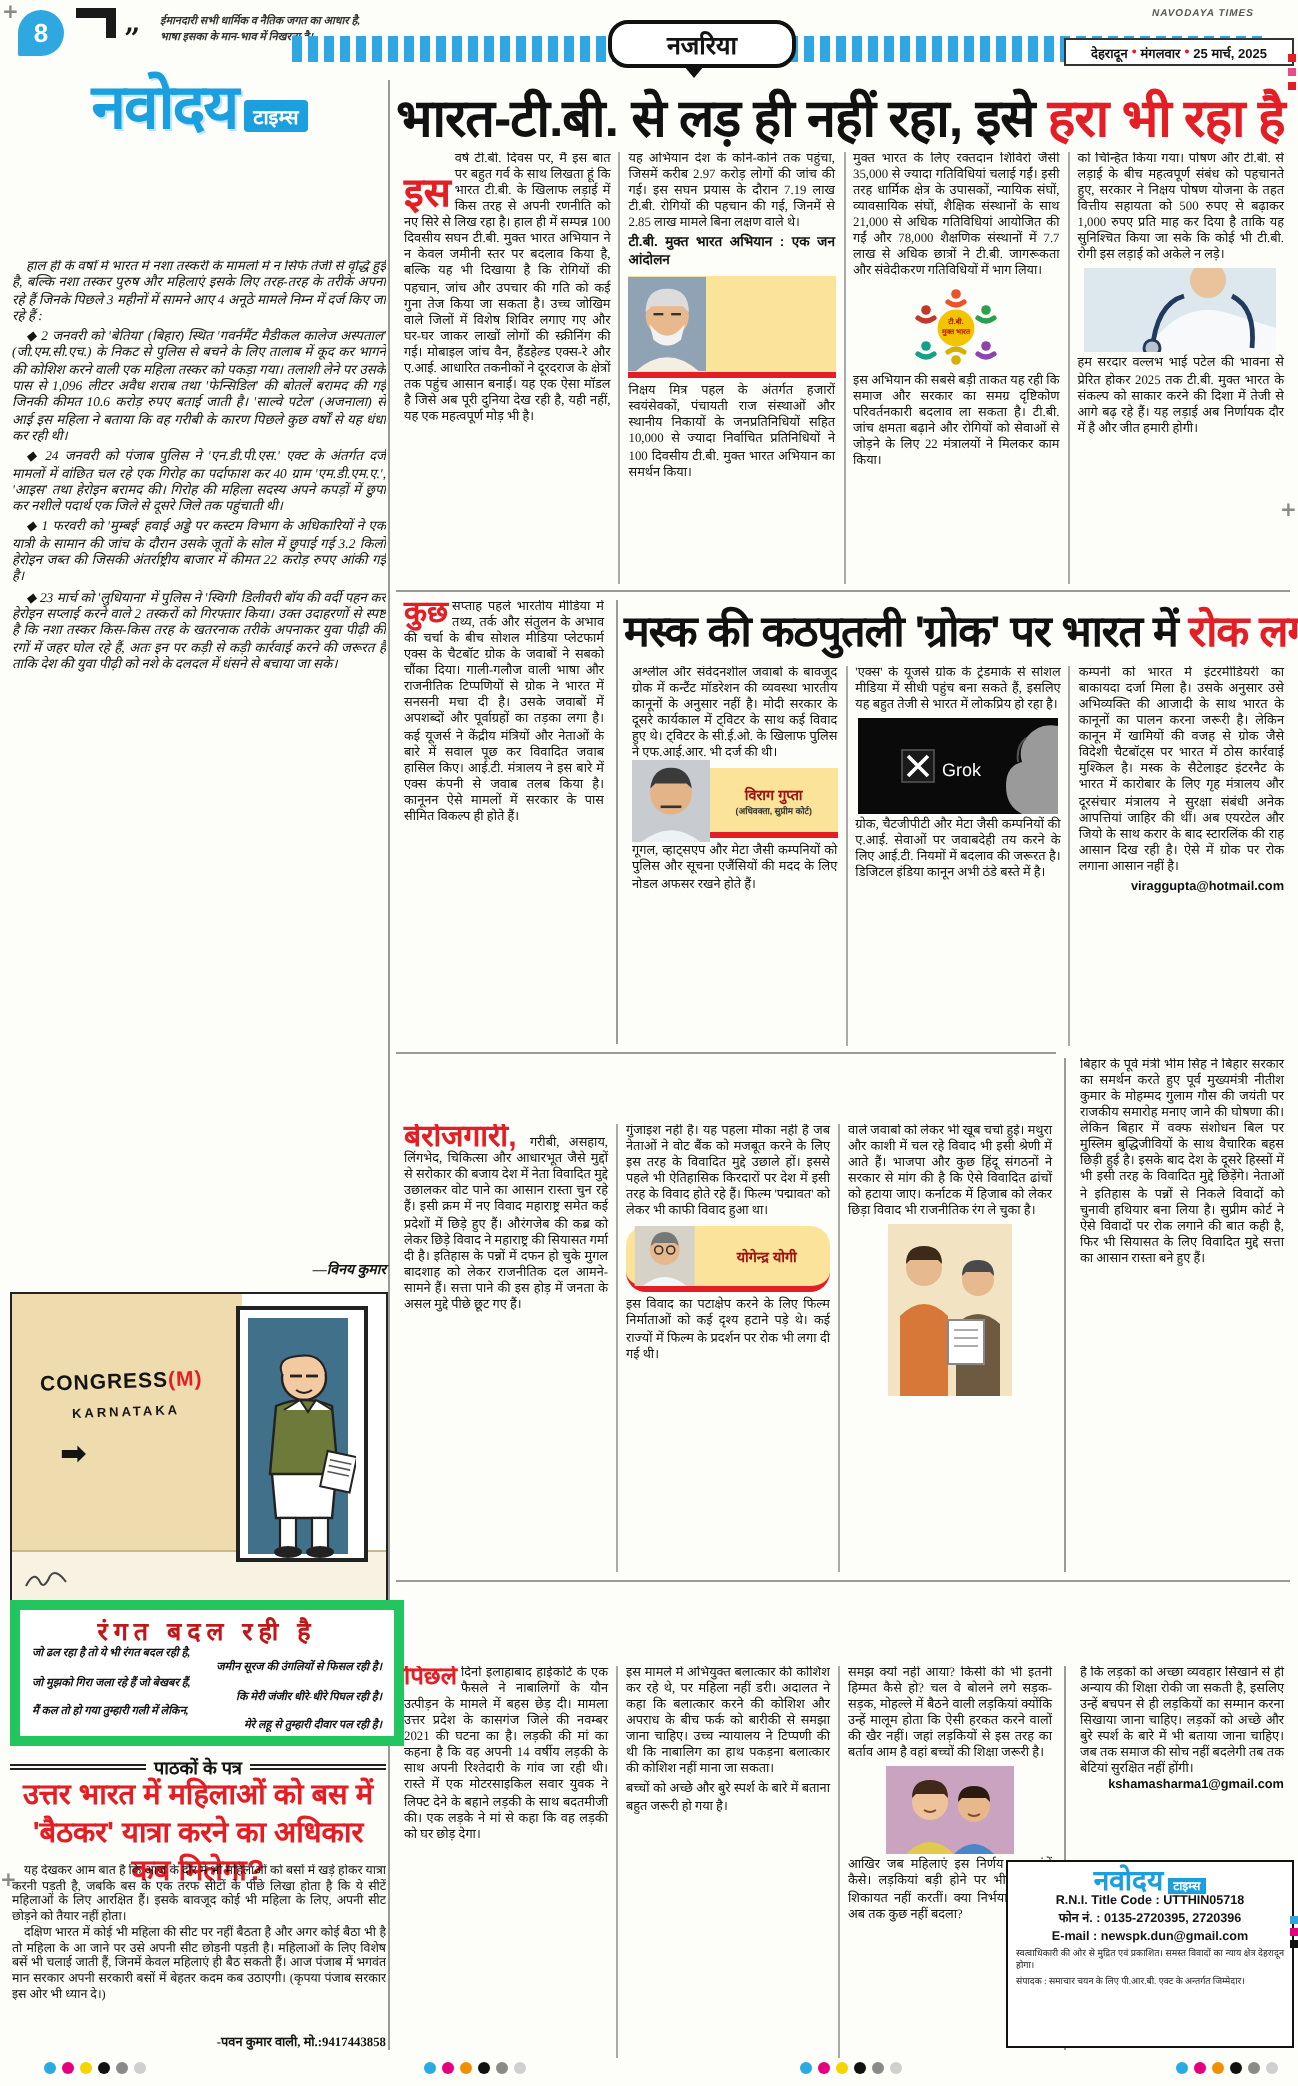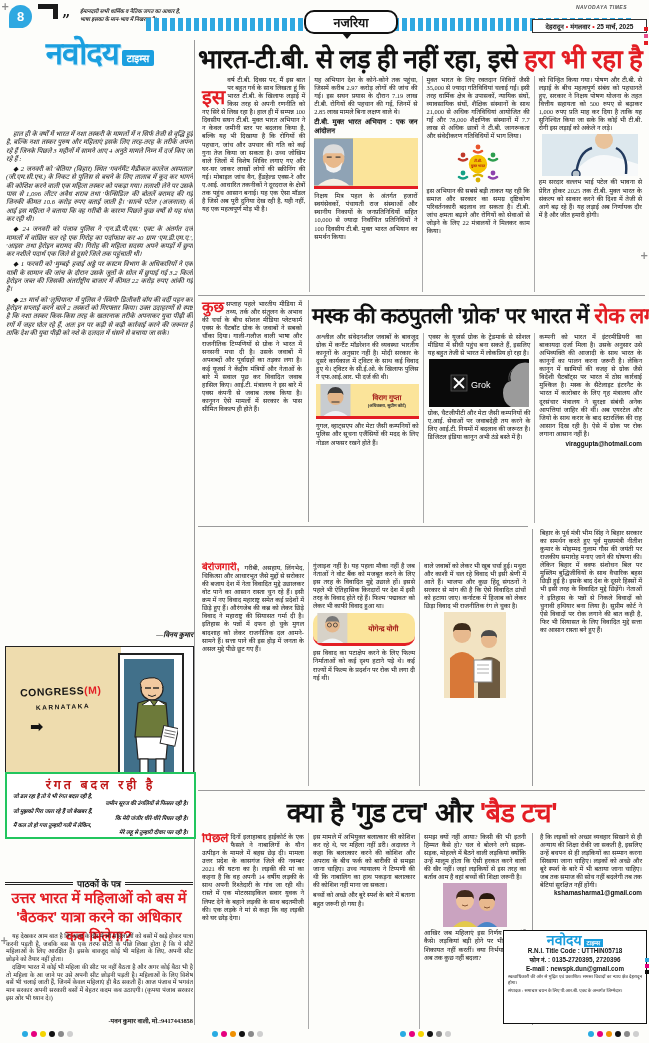--- a/index.html
+++ b/index.html
@@ -35,21 +35,21 @@
   .cwall{position:absolute;left:0;top:0;width:115px;height:128px;background:#eedcae;}
   .cfloor{position:absolute;left:0;top:128px;width:187px;height:32px;background:#f7f2e2;border-top:1px solid #c9b98a;}
   .cdoorframe{position:absolute;left:112px;top:6px;width:62px;height:124px;background:#fff;border:2px solid #222;}
   .cdoor{position:absolute;left:118px;top:12px;width:50px;height:118px;background:#41708a;}
   .ctext1{position:absolute;left:14px;top:38px;font:700 10.5px "Liberation Sans","DejaVu Sans",sans-serif;letter-spacing:.5px;transform:rotate(-2deg);}
   .ctext1 .mred{color:#e31e24;}
   .ctext2{position:absolute;left:30px;top:56px;font:700 6.5px "Liberation Sans",sans-serif;letter-spacing:1.5px;transform:rotate(-2deg);}
   .carrow{position:absolute;left:24px;top:70px;font:700 16px "DejaVu Sans",sans-serif;}
   .csig{position:absolute;left:6px;top:138px;font:italic 700 7px "DejaVu Sans",sans-serif;color:#444;}
   
-  .poem{left:5px;top:772px;width:187px;height:63px;border:2px solid #22c55e;background:#fff;overflow:hidden;}
+  .poem{left:5px;top:800px;width:187px;height:63px;border:5px solid #22c55e;background:#fff;overflow:hidden;}
   .poemtitle{color:#c01818;font:700 12.5px "Liberation Sans","DejaVu Sans",sans-serif;text-align:center;letter-spacing:3px;margin-top:2px;}
   .poemline{font:italic 600 5.6px/1.3 "Liberation Serif",serif;padding:0 6px;}
   .poemline.ind{text-align:right;}
   .poemby{text-align:right;font:italic 700 6px "Liberation Serif",serif;padding-right:8px;}
   
   .lettersdiv{left:5px;top:877px;width:188px;display:flex;align-items:center;gap:4px;font:700 9px "Liberation Sans","DejaVu Sans",sans-serif;}
   .lettersdiv:before,.lettersdiv:after{content:"";flex:1;border-top:3px double #222;}
   .lettershead{left:5px;top:889px;width:188px;color:#e31e24;font:700 14.5px/1.3 "Liberation Sans","DejaVu Sans",sans-serif;text-align:center;}
   .lettersbody{left:6px;top:932px;width:187px;height:86px;font:6.2px/1.22 "Liberation Serif",serif;text-align:justify;overflow:hidden;}
   .lettersbody p{margin:0 0 1px 0;text-indent:6px;}
@@ -259,21 +259,21 @@
     <span class="dropcap">कुछ</span>
     <span>सप्ताह पहले भारतीय मीडिया में तथ्य, तर्क और संतुलन के अभाव की चर्चा के बीच सोशल मीडिया प्लेटफार्म एक्स के चैटबॉट ग्रोक के जवाबों ने सबको चौंका दिया। गाली-गलौज वाली भाषा और राजनीतिक टिप्पणियों से ग्रोक ने भारत में सनसनी मचा दी है। उसके जवाबों में अपशब्दों और पूर्वाग्रहों का तड़का लगा है। कई यूजर्स ने केंद्रीय मंत्रियों और नेताओं के बारे में सवाल पूछ कर विवादित जवाब हासिल किए। आई.टी. मंत्रालय ने इस बारे में एक्स कंपनी से जवाब तलब किया है। कानूनन ऐसे मामलों में सरकार के पास सीमित विकल्प ही होते हैं।</span>
   </div>
   <div class="abs vrule" style="left:308px;top:300px;height:222px;"></div>
   <div class="abs bighead" style="left:312px;top:300px;font-size:21.5px;">
     <span>मस्क की कठपुतली 'ग्रोक' पर भारत में </span><span class="red">रोक लगाना मुश्किल</span>
   </div>
   <div class="abs cols" style="left:312px;top:333px;width:334px;height:190px;">
     <div class="col">
       <p>अश्लील और संवेदनशील जवाबों के बावजूद ग्रोक में कन्टैंट मॉडरेशन की व्यवस्था भारतीय कानूनों के अनुसार नहीं है। मोदी सरकार के दूसरे कार्यकाल में ट्विटर के साथ कई विवाद हुए थे। ट्विटर के सी.ई.ओ. के खिलाफ पुलिस ने एफ.आई.आर. भी दर्ज की थी।</p>
-      <div class="authbox" style="height:32px;">
+      <div class="authbox" style="height:32px;align-items:center;">
         <svg class="ph" viewBox="0 0 30 32">
           <rect width="30" height="32" fill="#c8ccd0"></rect>
           <circle cx="15" cy="13" r="8" fill="#e2b488"></circle>
           <path d="M7 11 q1 -8 8 -8 q7 0 8 8 l-2 -2 h-12 z" fill="#3a3a3a"></path>
           <path d="M11 18 h8" stroke="#333" stroke-width="1"></path>
           <path d="M3 32 q12 -10 24 0 z" fill="#eef2f5"></path>
         </svg>
         <div class="nm">
           <div class="aname">विराग गुप्ता</div>
           <div class="atitle">(अधिवक्ता, सुप्रीम कोर्ट)</div>
@@ -297,21 +297,21 @@
     </div>
     <div class="col">
       <p>कम्पनी को भारत में इंटरमीडियरी का बाकायदा दर्जा मिला है। उसके अनुसार उसे अभिव्यक्ति की आजादी के साथ भारत के कानूनों का पालन करना जरूरी है। लेकिन कानून में खामियों की वजह से ग्रोक जैसे विदेशी चैटबॉट्स पर भारत में ठोस कार्रवाई मुश्किल है। मस्क के सैटेलाइट इंटरनैट के भारत में कारोबार के लिए गृह मंत्रालय और दूरसंचार मंत्रालय ने सुरक्षा संबंधी अनेक आपत्तियां जाहिर की थीं। अब एयरटेल और जियो के साथ करार के बाद स्टारलिंक की राह आसान दिख रही है। ऐसे में ग्रोक पर रोक लगाना आसान नहीं है।</p>
       <div class="emailline">viraggupta@hotmail.com</div>
     </div>
   </div>
   <div class="abs hrule" style="left:198px;top:526px;width:330px;"></div>
 
   <div class="abs cols" style="left:198px;top:562px;width:332px;height:224px;">
     <div class="col">
-      <span class="dropcap" style="font-size:10px;float:none;">बेरोजगारी,</span>
+      <span class="dropcap" style="font-size:15px;float:none;">बेरोजगारी,</span>
       <span>गरीबी, असहाय, लिंगभेद, चिकित्सा और आधारभूत जैसे मुद्दों से सरोकार की बजाय देश में नेता विवादित मुद्दे उछालकर वोट पाने का आसान रास्ता चुन रहे हैं। इसी क्रम में नए विवाद महाराष्ट्र समेत कई प्रदेशों में छिड़े हुए हैं। औरंगजेब की कब्र को लेकर छिड़े विवाद ने महाराष्ट्र की सियासत गर्मा दी है। इतिहास के पन्नों में दफन हो चुके मुगल बादशाह को लेकर राजनीतिक दल आमने-सामने हैं। सत्ता पाने की इस होड़ में जनता के असल मुद्दे पीछे छूट गए हैं।</span>
     </div>
     <div class="col">
       <p>गुंजाइश नहीं है। यह पहला मौका नहीं है जब नेताओं ने वोट बैंक को मजबूत करने के लिए इस तरह के विवादित मुद्दे उछाले हों। इससे पहले भी ऐतिहासिक किरदारों पर देश में इसी तरह के विवाद होते रहे हैं। फिल्म 'पद्मावत' को लेकर भी काफी विवाद हुआ था।</p>
       <div class="authbox" style="height:30px;border-radius:10px;">
         <svg class="ph" viewBox="0 0 30 30">
           <rect width="30" height="30" fill="#d7d2c8"></rect>
           <circle cx="15" cy="12" r="7.5" fill="#e5b88d"></circle>
           <path d="M8 10 q1 -7 7 -7 q6 0 7 7 l-2 -1.5 h-10 z" fill="#777"></path>
           <circle cx="12" cy="12" r="2" fill="none" stroke="#333" stroke-width="0.8"></circle>
@@ -340,23 +340,20 @@
         <line x1="33" y1="61" x2="45" y2="61" stroke="#999" stroke-width="0.8"></line>
       </svg>
     </div>
   </div>
   <div class="abs vrule" style="left:532px;top:529px;height:257px;"></div>
   <div class="abs col" style="left:536px;top:529px;width:102px;height:257px;border:none;">
     <span>बिहार के पूर्व मंत्री भीम सिंह ने बिहार सरकार का समर्थन करते हुए पूर्व मुख्यमंत्री नीतीश कुमार के मोहम्मद गुलाम गौस की जयंती पर राजकीय समारोह मनाए जाने की घोषणा की। लेकिन बिहार में वक्फ संशोधन बिल पर मुस्लिम बुद्धिजीवियों के साथ वैचारिक बहस छिड़ी हुई है। इसके बाद देश के दूसरे हिस्सों में भी इसी तरह के विवादित मुद्दे छिड़ेंगे। नेताओं ने इतिहास के पन्नों से निकले विवादों को चुनावी हथियार बना लिया है। सुप्रीम कोर्ट ने ऐसे विवादों पर रोक लगाने की बात कही है, फिर भी सियासत के लिए विवादित मुद्दे सत्ता का आसान रास्ता बने हुए हैं।</span>
   </div>
   <div class="abs hrule" style="left:198px;top:790px;width:447px;"></div>
 
-  <div class="abs bighead" style="left:198px;top:793px;width:448px;font-size:27px;text-align:center;">
-    <span>क्या है 'गुड टच' और </span><span class="red">'बैड टच'</span>
-  </div>
   <div class="abs cols" style="left:198px;top:833px;width:332px;height:196px;">
     <div class="col">
       <span class="dropcap" style="font-size:12px;">पिछले</span>
       <span>दिनों इलाहाबाद हाईकोर्ट के एक फैसले ने नाबालिगों के यौन उत्पीड़न के मामले में बहस छेड़ दी। मामला उत्तर प्रदेश के कासगंज जिले की नवम्बर 2021 की घटना का है। लड़की की मां का कहना है कि वह अपनी 14 वर्षीय लड़की के साथ अपनी रिश्तेदारी के गांव जा रही थी। रास्ते में एक मोटरसाइकिल सवार युवक ने लिफ्ट देने के बहाने लड़की के साथ बदतमीजी की। एक लड़के ने मां से कहा कि वह लड़की को घर छोड़ देगा।</span>
     </div>
     <div class="col">
       <p>इस मामले में अभियुक्त बलात्कार की कोशिश कर रहे थे, पर महिला नहीं डरी। अदालत ने कहा कि बलात्कार करने की कोशिश और अपराध के बीच फर्क को बारीकी से समझा जाना चाहिए। उच्च न्यायालय ने टिप्पणी की थी कि नाबालिग का हाथ पकड़ना बलात्कार की कोशिश नहीं माना जा सकता।</p>
       <p>बच्चों को अच्छे और बुरे स्पर्श के बारे में बताना बहुत जरूरी हो गया है।</p>
     </div>
     <div class="col">

